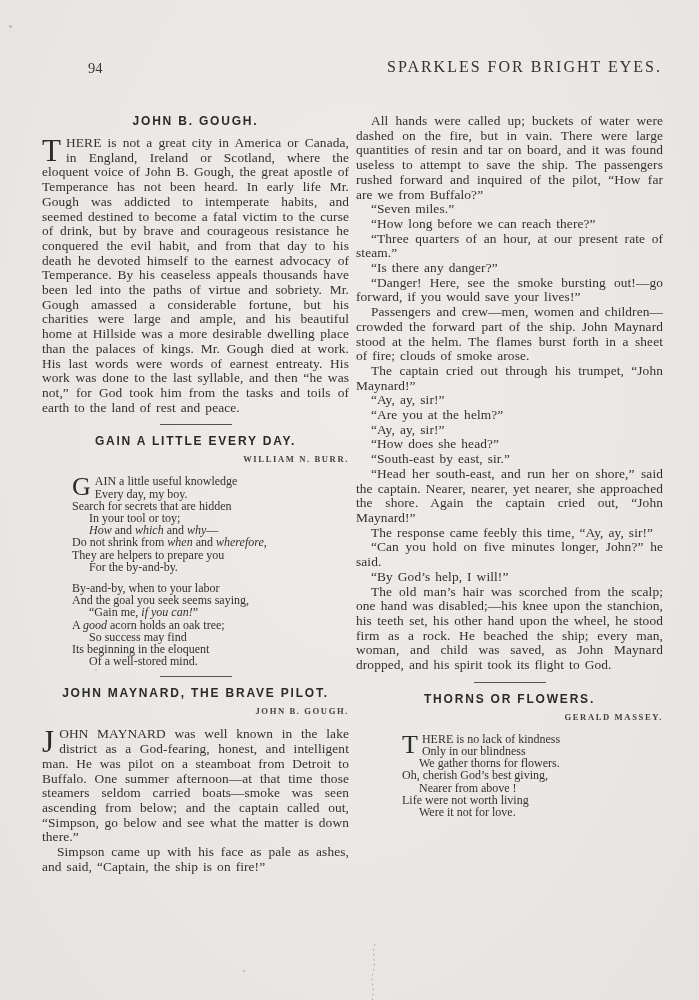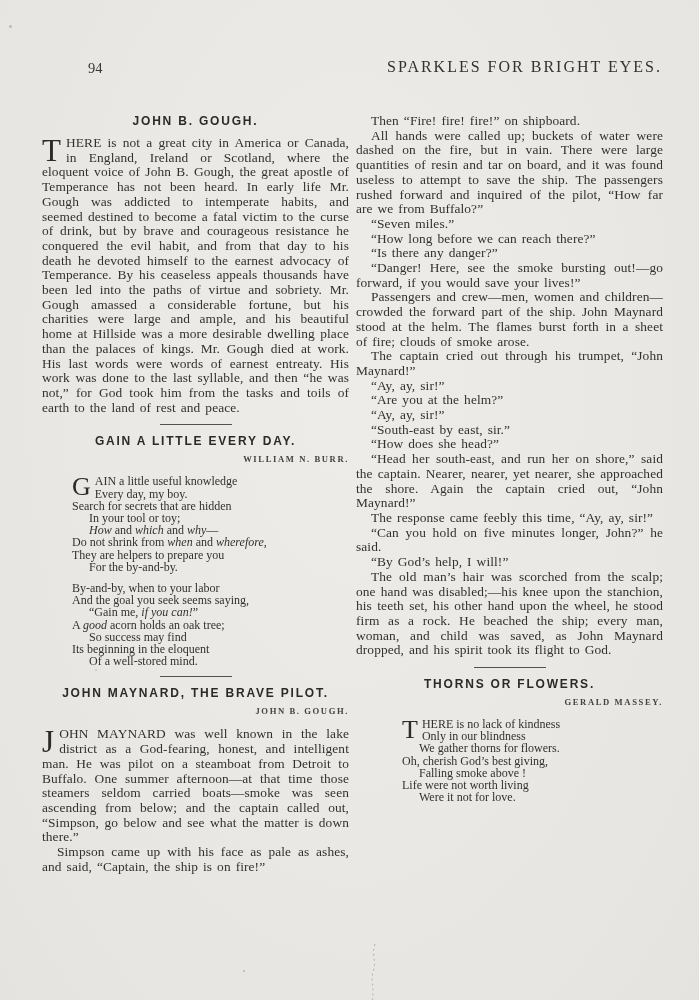--- a/index.html
+++ b/index.html
@@ -101,51 +101,51 @@
     <h2 class="article-title">JOHN MAYNARD, THE BRAVE PILOT.</h2>
     <div class="byline">JOHN B. GOUGH.</div>
     <p class="body-p"><span class="dropcap">J</span><span>OHN MAYNARD was well known in the lake district as a God-fearing, honest, and intelligent man. He was pilot on a steamboat from Detroit to Buffalo. One summer afternoon—at that time those steamers seldom carried boats—smoke was seen ascending from below; and the captain called out, “Simpson, go below and see what the matter is down there.”</span></p>
     <p class="body-p indent">Simpson came up with his face as pale as ashes, and said, “Captain, the ship is on fire!”</p>
 
   </div>
 
   <div class="col col-right">
 
     <div>
-        <p class="body-p indent">Then “Fire! fire! fire!” on shipboard.</p>
         <p class="body-p indent">All hands were called up; buckets of water were dashed on the fire, but in vain. There were large quantities of resin and tar on board, and it was found useless to attempt to save the ship. The passengers rushed forward and inquired of the pilot, “How far are we from Buffalo?”</p>
         <p class="body-p indent">“Seven miles.”</p>
         <p class="body-p indent">“How long before we can reach there?”</p>
+        <p class="body-p indent">“Three quarters of an hour, at our present rate of steam.”</p>
         <p class="body-p indent">“Is there any danger?”</p>
         <p class="body-p indent">“Danger! Here, see the smoke bursting out!—go forward, if you would save your lives!”</p>
         <p class="body-p indent">Passengers and crew—men, women and children—crowded the forward part of the ship. John Maynard stood at the helm. The flames burst forth in a sheet of fire; clouds of smoke arose.</p>
         <p class="body-p indent">The captain cried out through his trumpet, “John Maynard!”</p>
         <p class="body-p indent">“Ay, ay, sir!”</p>
         <p class="body-p indent">“Are you at the helm?”</p>
         <p class="body-p indent">“Ay, ay, sir!”</p>
+        <p class="body-p indent">“How does she head?”</p>
         <p class="body-p indent">“South-east by east, sir.”</p>
-        <p class="body-p indent">“How does she head?”</p>
         <p class="body-p indent">“Head her south-east, and run her on shore,” said the captain. Nearer, nearer, yet nearer, she approached the shore. Again the captain cried out, “John Maynard!”</p>
         <p class="body-p indent">The response came feebly this time, “Ay, ay, sir!”</p>
         <p class="body-p indent">“Can you hold on five minutes longer, John?” he said.</p>
         <p class="body-p indent">“By God’s help, I will!”</p>
         <p class="body-p indent">The old man’s hair was scorched from the scalp; one hand was disabled;—his knee upon the stanchion, his teeth set, his other hand upon the wheel, he stood firm as a rock. He beached the ship; every man, woman, and child was saved, as John Maynard dropped, and his spirit took its flight to God.</p>
       </div>
 
     <div class="rule"></div>
 
     <h2 class="article-title">THORNS OR FLOWERS.</h2>
     <div class="byline">GERALD MASSEY.</div>
     <div class="poem poem-right">
         <div class="stanza">
           <div class="poem-line"><span class="dropcap">T</span><span>HERE is no lack of kindness</span></div>
           <div class="poem-line"><span>Only in our blindness</span></div>
           <div class="poem-line poem-indent"><span>We gather thorns for flowers.</span></div>
           <div class="poem-line"><span>Oh, cherish God’s best giving,</span></div>
-          <div class="poem-line poem-indent"><span>Falling smoke above !</span></div>
+          <div class="poem-line poem-indent"><span>Nearer from above !</span></div>
           <div class="poem-line"><span>Life were not worth living</span></div>
           <div class="poem-line poem-indent"><span>Were it not for love.</span></div>
         </div>
       </div>
 
   </div>
 
   <svg class="artifact-squiggle" width="14" height="64" viewBox="0 0 14 64">
     <path d="M9,2 C5,12 11,20 7,30 C4,40 10,48 5,62" fill="none" stroke="#86837c" stroke-width="1" stroke-dasharray="2 3"></path>
   </svg>

